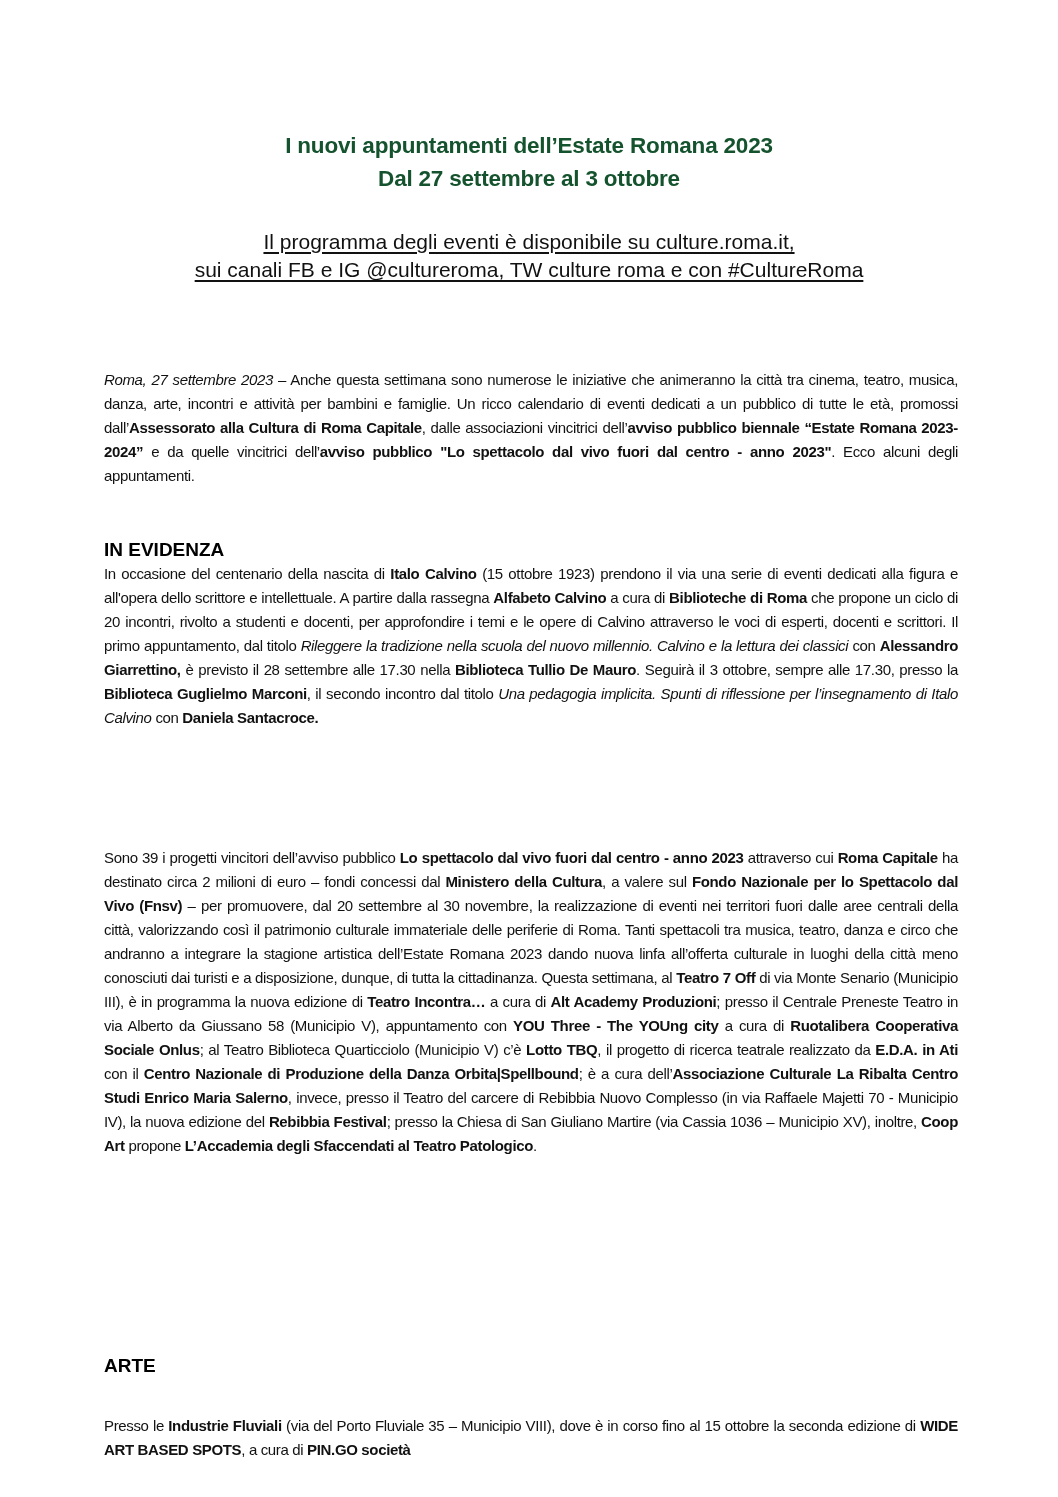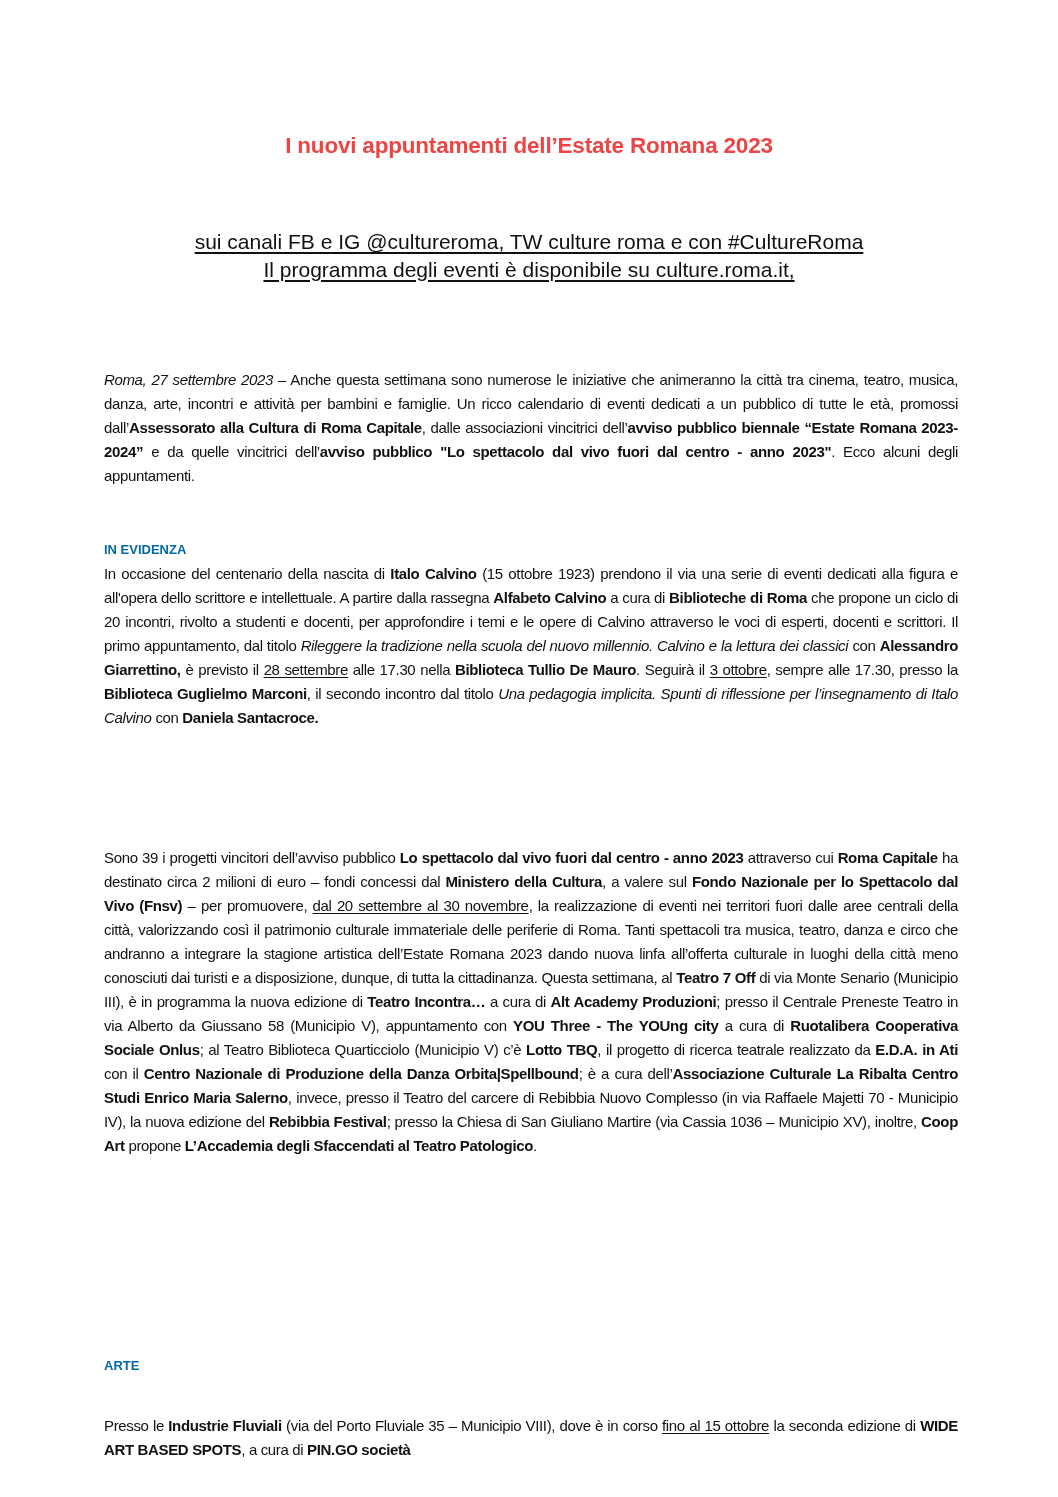--- a/index.html
+++ b/index.html
@@ -1,50 +1,51 @@
 <!DOCTYPE html>
 <html><head>
 <meta charset="utf-8">
 <style>
   html, body { margin: 0; padding: 0; background: #ffffff; }
   body { width: 1058px; height: 1497px; position: relative; overflow: hidden; color: #111; }
   .page { position: absolute; left: 0; top: 0; width: 1058px; height: 1497px; background: #fff; }
   .title { position: absolute; left: 0; width: 1058px; top: 129px; text-align: center;
-    font-family: "Liberation Sans", sans-serif; font-weight: bold; font-size: 22.5px; line-height: 33px; color: #ef4444; letter-spacing: -0.2px; }
+    font-family: "Liberation Sans", sans-serif; font-weight: bold; font-size: 22.5px; line-height: 33px; color: #14532d; letter-spacing: -0.2px; }
   .links { position: absolute; left: 0; width: 1058px; top: 228px; text-align: center;
     font-family: "Liberation Sans", sans-serif; font-size: 21px; line-height: 27.5px; color: #111; }
   .links .u { text-decoration: underline; text-decoration-thickness: 2px; text-underline-offset: 3px; }
   .body { position: absolute; left: 104px; width: 854px; font-family: "Liberation Sans", sans-serif;
     font-size: 15px; line-height: 24px; text-align: justify; color: #111; letter-spacing: -0.35px; }
   .p1 { top: 368px; }
   .h1 { top: 538px; }
   .p2 { top: 562px; }
   .p3 { top: 826px; margin-top: 20px; }
   .h2 { top: 1354px; }
   .p4 { top: 1414px; }
   .heading { position: absolute; left: 104px; font-family: "Liberation Sans", sans-serif; font-weight: bold;
-    font-size: 13px; line-height: 24px; color: #0369a1; }
+    font-size: 19px; line-height: 24px; color: #000000; }
   .body p { margin: 0; }
   b { font-weight: bold; }
   i { font-style: italic; }
-  .ul { text-decoration: underline; text-underline-offset: 2px; }
+  .ul { text-underline-offset: 2px; }
   .last-line-left { text-align-last: left; }
 </style>
 </head>
 <body>
 
 <div class="page">
 
   <div class="title">
     <div>I nuovi appuntamenti dell’Estate Romana 2023</div>
+    <div>Dal 27 settembre al 3 ottobre</div>
   </div>
 
   <div class="links">
+    <div><span class="u">Il programma degli eventi è disponibile su culture.roma.it,</span></div>
     <div><span class="u">sui canali FB e IG @cultureroma, TW culture  roma e con #CultureRoma</span></div>
-    <div><span class="u">Il programma degli eventi è disponibile su culture.roma.it,</span></div>
   </div>
 
   <div class="body p1 last-line-left">
     <p><i>Roma, 27 settembre 2023</i><span> – Anche questa settimana sono numerose le iniziative che animeranno la città tra cinema, teatro, musica, danza, arte, incontri e attività per bambini e famiglie. Un ricco calendario di eventi dedicati a un pubblico di tutte le età, promossi dall’</span><b>Assessorato alla Cultura di Roma Capitale</b><span>, dalle associazioni vincitrici dell’</span><b>avviso pubblico biennale “Estate Romana 2023-2024”</b><span> e da quelle vincitrici dell’</span><b>avviso pubblico "Lo spettacolo dal vivo fuori dal centro - anno 2023"</b><span>. Ecco alcuni degli appuntamenti.</span></p>
   </div>
 
   <div class="heading h1">IN EVIDENZA</div>
 
   <div class="body p2 last-line-left">
     <p><span>In occasione del centenario della nascita di </span><b>Italo Calvino</b><span> (15 ottobre 1923) prendono il via una serie di eventi dedicati alla figura e all'opera dello scrittore e intellettuale. A partire dalla rassegna </span><b>Alfabeto Calvino</b><span> a cura di </span><b>Biblioteche di Roma</b><span> che propone un ciclo di 20 incontri, rivolto a studenti e docenti, per approfondire i temi e le opere di Calvino attraverso le voci di esperti, docenti e scrittori. Il primo appuntamento, dal titolo </span><i>Rileggere la tradizione nella scuola del nuovo millennio. Calvino e la lettura dei classici</i><span> con </span><b>Alessandro Giarrettino,</b><span> è previsto il </span><span class="ul">28 settembre</span><span> alle 17.30 nella </span><b>Biblioteca Tullio De Mauro</b><span>. Seguirà il </span><span class="ul">3 ottobre</span><span>, sempre alle 17.30, presso la </span><b>Biblioteca Guglielmo Marconi</b><span>, il secondo incontro dal titolo </span><i>Una pedagogia implicita. Spunti di riflessione per l’insegnamento di Italo Calvino</i><span> con </span><b>Daniela Santacroce.</b></p>

